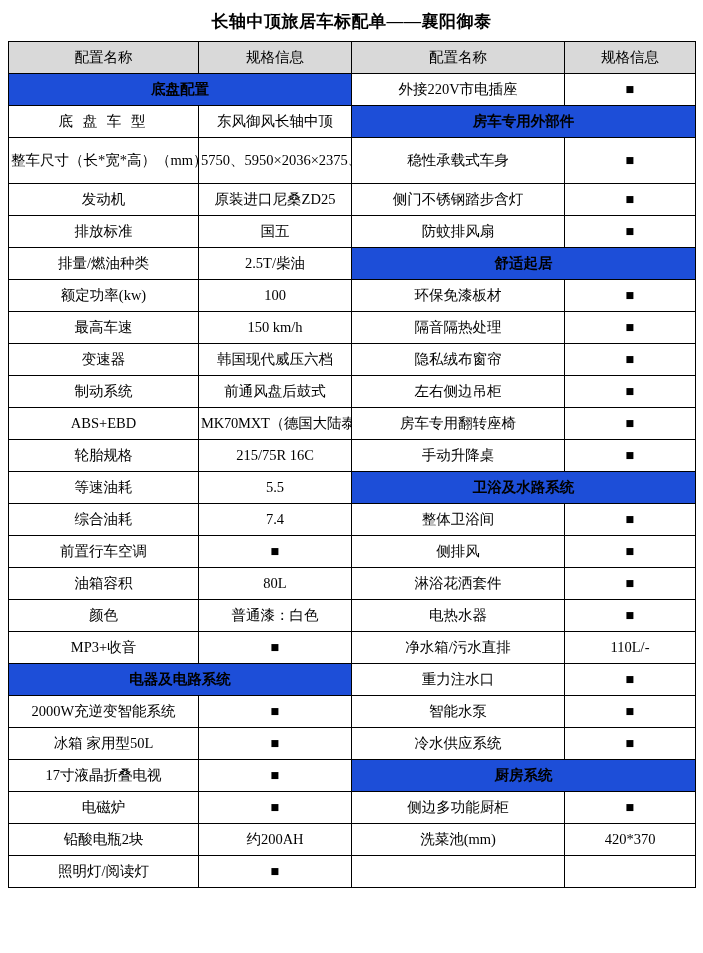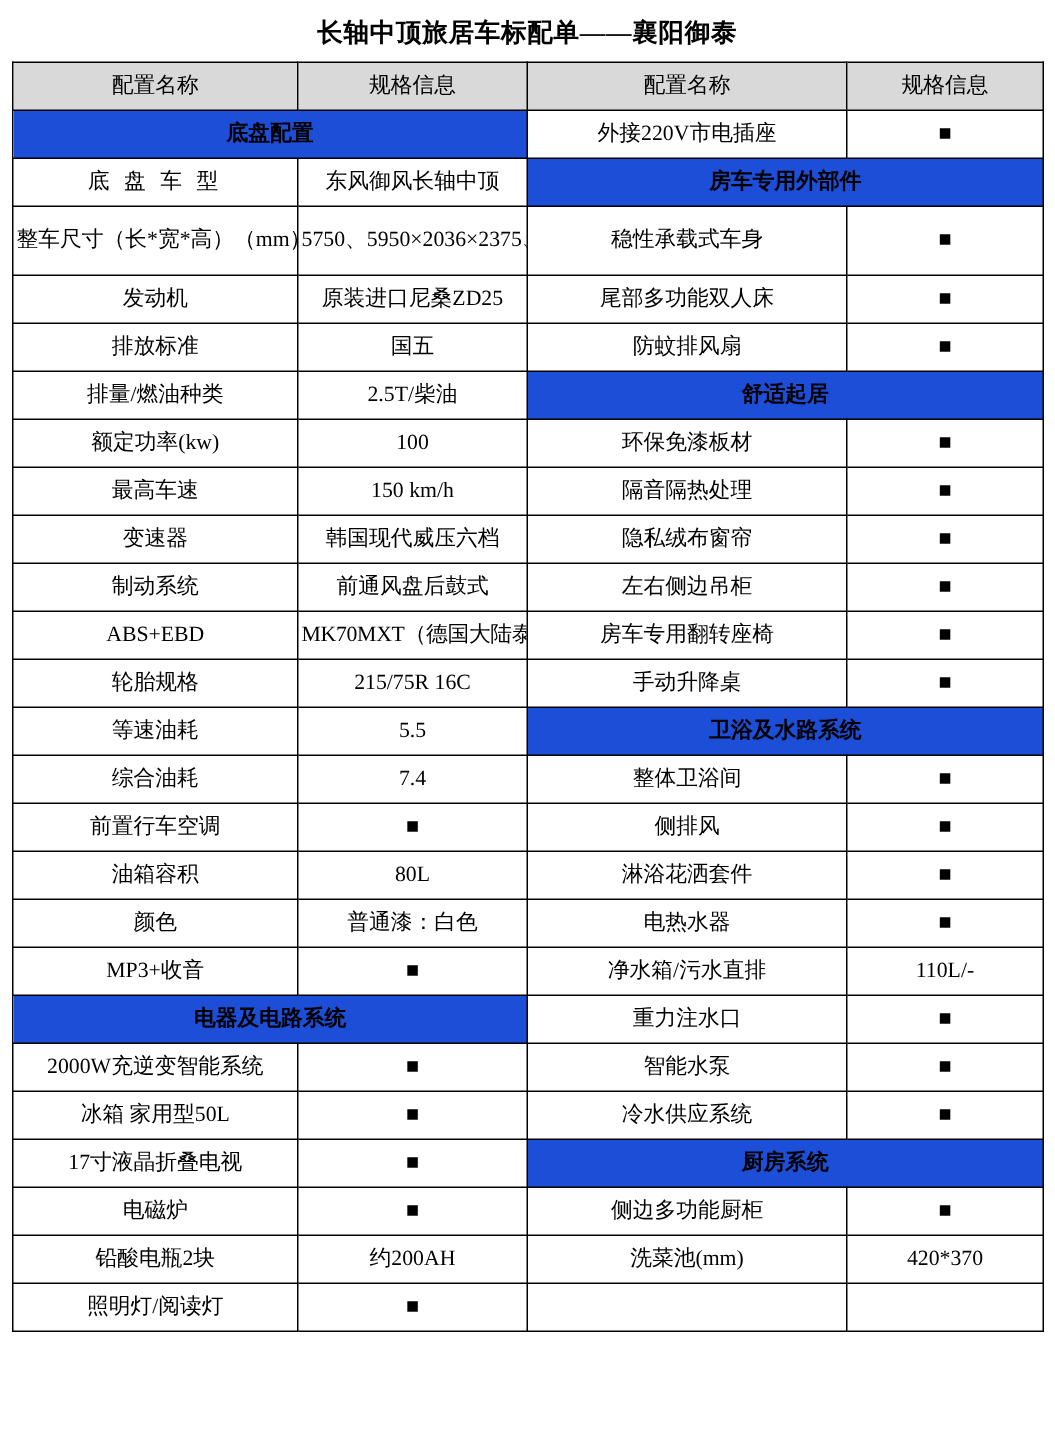--- a/index.html
+++ b/index.html
@@ -115,21 +115,21 @@
       <tr style="height:46px">
         <td class="two-line">整车尺寸（长*宽*高）（mm）</td>
         <td class="two-line">5750、5950×2036×2375、2675</td>
         <td>稳性承载式车身</td>
         <td class="sq">■</td>
       </tr>
 
       <tr>
         <td>发动机</td>
         <td>原装进口尼桑ZD25</td>
-        <td>尾部多功能双人床</td>
+        <td>侧门不锈钢踏步含灯</td>
         <td class="sq">■</td>
       </tr>
 
       <tr>
         <td>排放标准</td>
         <td>国五</td>
         <td>防蚊排风扇</td>
         <td class="sq">■</td>
       </tr>
 

